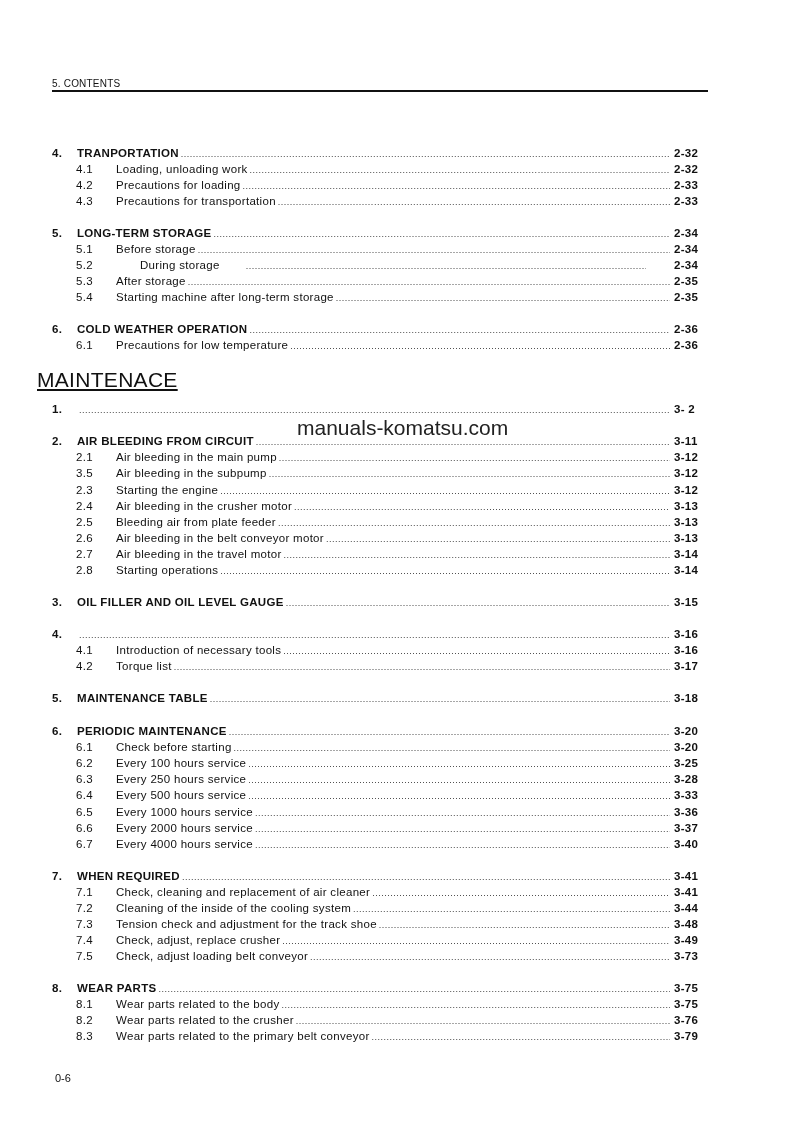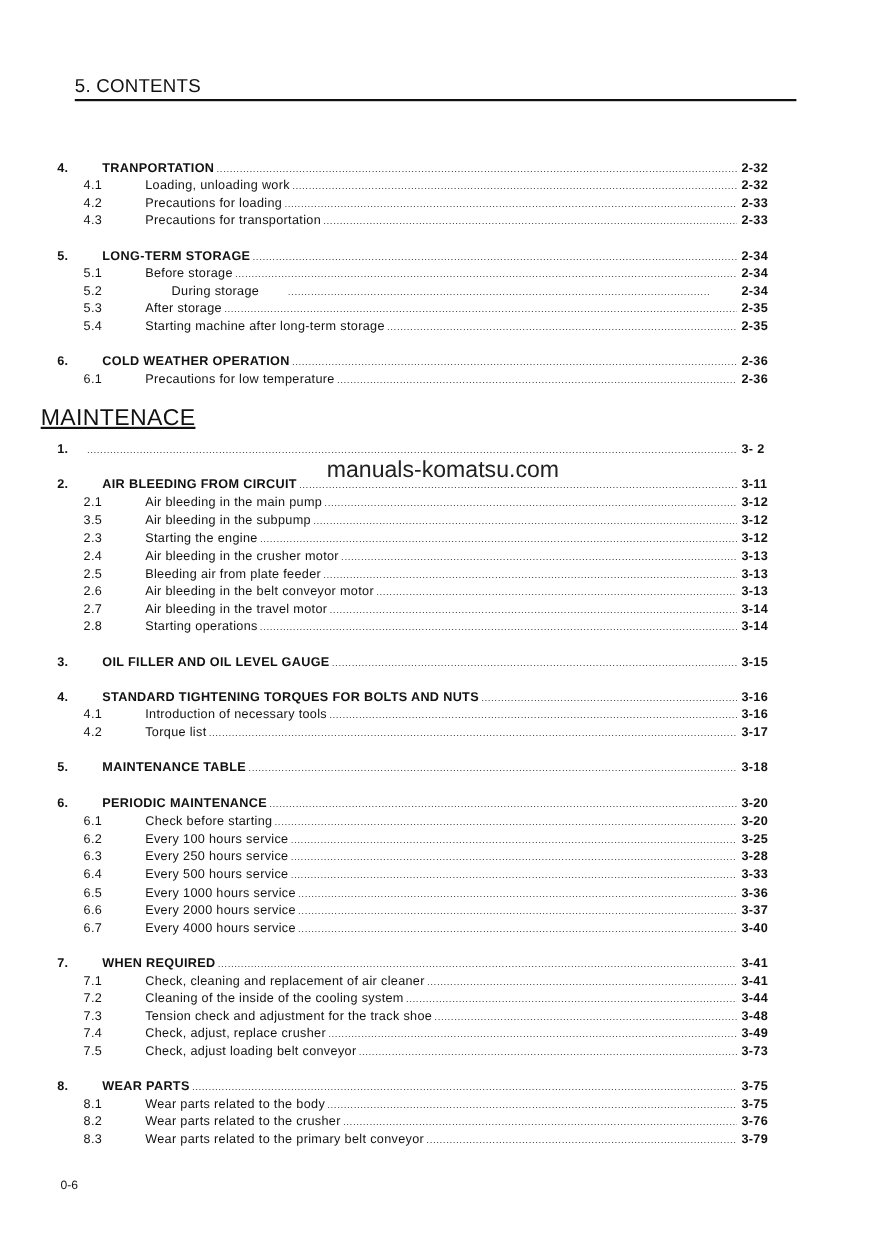--- a/index.html
+++ b/index.html
@@ -1,25 +1,25 @@
 <!DOCTYPE html>
 <html><head>
 <meta charset="utf-8">
 <style>
   html, body { margin:0; padding:0; background:#ffffff; }
   body { width:793px; height:1123px; position:relative; overflow:hidden;
          font-family:"Liberation Sans", sans-serif; color:#111; }
-  .header { position:absolute; left:68px; top:76px; width:656px; height:14px;
-            border-bottom:2px solid #111; font-size:17px; letter-spacing:0.2px; }
+  .header { position:absolute; left:52px; top:76px; width:656px; height:14px;
+            border-bottom:2px solid #111; font-size:10px; letter-spacing:0.2px; }
   .header span { position:absolute; left:0; bottom:1px; }
   .row { position:absolute; left:52px; width:660px; height:16px; font-size:11.5px;
          display:flex; align-items:baseline; letter-spacing:0.3px; }
   .row .num { width:25px; flex:none; font-weight:bold; }
   .row.sub .num { width:40px; margin-left:24px; font-weight:normal; }
-  .row .title { flex:none; white-space:nowrap;margin-left:16px; }
+  .row .title { flex:none; white-space:nowrap; }
   .row.main .title { font-weight:bold; }
   .row .leader { flex:1; overflow:hidden; white-space:nowrap; margin:0 4px 0 2px;
                  font-size:9px; letter-spacing:0.5px; color:#333; }
   .row .leader::after { content:"................................................................................................................................................................................................................................................................................................................................................................"; }
   .row .page { flex:none; width:38px; text-align:left; font-weight:bold; }
   .section-heading { position:absolute; left:37px; top:368px; font-size:21px; letter-spacing:0.3px;text-decoration:underline; }
   .watermark { position:absolute; left:297px; top:416px; font-size:21px; color:#222; }
   .footer { position:absolute; left:55px; top:1072px; font-size:11px; }
 </style>
 </head>
@@ -159,21 +159,20 @@
       <span class="page">3-14</span>
     </div>
     <div class="row main" style="top: 596px;">
       <span class="num">3.</span>
       <span class="title">OIL FILLER AND OIL LEVEL GAUGE</span>
       <span class="leader"></span>
       <span class="page">3-15</span>
     </div>
     <div class="row main" style="top: 628px;">
       <span class="num">4.</span>
-      <span class="title">STANDARD TIGHTENING TORQUES FOR BOLTS AND NUTS</span>
       <span class="leader"></span>
       <span class="page">3-16</span>
     </div>
     <div class="row sub" style="top: 644px;">
       <span class="num">4.1</span>
       <span class="title">Introduction of necessary tools</span>
       <span class="leader"></span>
       <span class="page">3-16</span>
     </div>
     <div class="row sub" style="top: 660px;">

